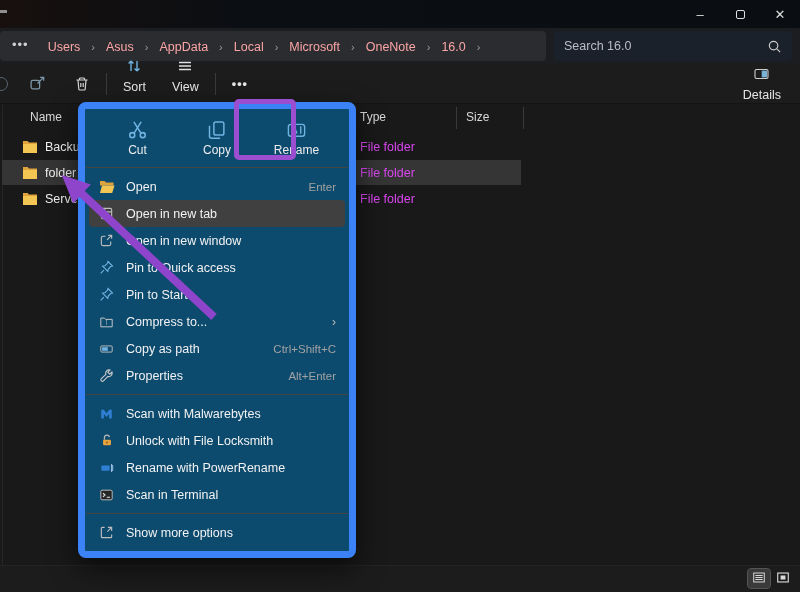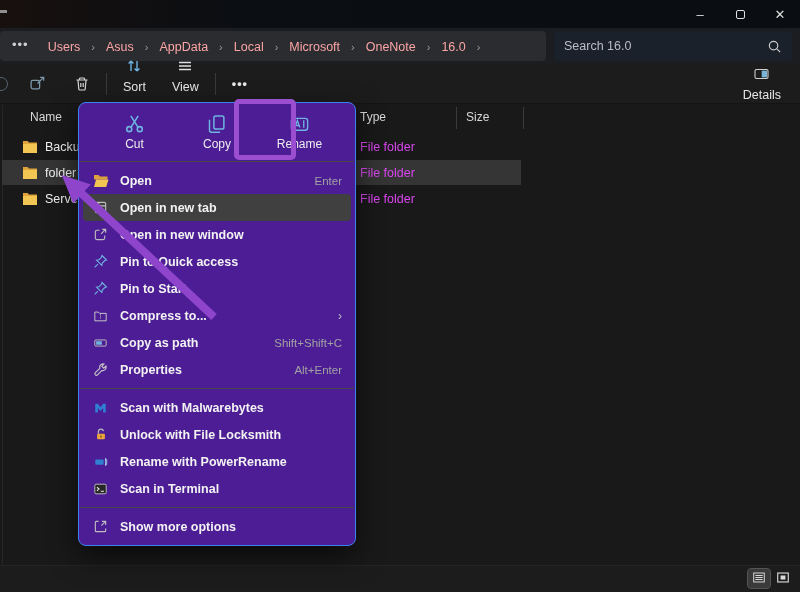--- a/index.html
+++ b/index.html
@@ -53,35 +53,35 @@
   .file-row { position:absolute; left:2px; width:519px; height:25px; cursor:pointer; }
   .file-row.selected { background:#353535; }
   .file-row .name-cell { position:absolute; left:20px; top:0; height:25px; display:flex; align-items:center; gap:7px; }
   .file-row .name-cell svg { display:block; }
   .file-row .fname { font-size:12.5px; color:#f0f0f0; white-space:nowrap; }
   .file-row .ftype { position:absolute; left:358px; top:0; height:25px; display:flex; align-items:center;
     font-size:12.5px; color:#d946ef; }
 
   
   .context-menu { position:absolute; left:78px; top:102px; width:278px;
-    background:#4c1d95; border:1px solid #3b82f6; border-radius:8px;
+    background:#0c4a6e; border:7px solid #3b82f6; border-radius:8px;
     box-shadow:0 10px 28px rgba(0,0,0,.6); z-index:20; padding-bottom:3px; }
   .qa-row { display:flex; justify-content:space-evenly; align-items:center; padding:6px 2px 4px; }
   .qa { display:flex; flex-direction:column; align-items:center; gap:3px; width:58px;
     padding:4px 0 3px; border-radius:4px; cursor:pointer; }
   .qa svg { display:block; }
   .qa-label { font-size:12px; color:#ededed; }
   .menu-divider { height:1px; background:#454545; margin:3px 1px; }
   .menu-list { padding:2px 4px; }
   .menu-item { display:flex; align-items:center; gap:11px; height:27px; padding:0 9px;
     border-radius:4px; cursor:pointer; }
   .menu-item.hover { background:#404040;text-align:center; }
   .mi-icon { width:17px; display:flex; justify-content:center; }
   .mi-icon svg { display:block; }
-  .mi-label { font-size:12.5px; color:#f2f2f2; white-space:nowrap;font-weight:bold; }
+  .mi-label { font-size:12.5px; color:#f2f2f2; white-space:nowrap; }
   .mi-shortcut { margin-left:auto; font-size:11.5px; color:#a2a2a2; white-space:nowrap; }
   .mi-sub { margin-left:auto; color:#bdbdbd; font-size:12px; }
 
   
   .statusbar { position:absolute; left:0; right:0; bottom:0; height:27px; background:#1c1c1c;
     border-top:1px solid #242424; }
   .view-toggles { position:absolute; right:6px; bottom:4px; display:flex; gap:2px; }
   .vt-btn { width:22px; height:19px; display:flex; align-items:center; justify-content:center;
     background:transparent; border:none; border-radius:3px; cursor:pointer; }
   .vt-btn.active { background:#3a3a3a; outline:1px solid #555; }
@@ -334,21 +334,21 @@
             <span class="mi-sub">›</span>
           </div>
           <div class="menu-item">
             <span class="mi-icon">
               <svg width="15" height="14" viewBox="0 0 16 16">
                 <rect x="1.5" y="4.5" width="13" height="7" rx="1" fill="none" stroke="#bdbdbd" stroke-width="1.1"></rect>
                 <rect x="3" y="6" width="6.5" height="4" fill="#6fb3e0"></rect>
               </svg>
             </span>
             <span class="mi-label">Copy as path</span>
-            <span class="mi-shortcut">Shift+Shift+C</span>
+            <span class="mi-shortcut">Ctrl+Shift+C</span>
           </div>
           <div class="menu-item">
             <span class="mi-icon">
               <svg width="15" height="15" viewBox="0 0 16 16" fill="none" stroke="#c9c9c9" stroke-width="1.2">
                 <path d="M10.5 2a3.5 3.5 0 0 0-3.2 4.7L2.5 11.4a1.6 1.6 0 1 0 2.3 2.3l4.7-4.7A3.5 3.5 0 0 0 14 5.5c0-.4 0-.8-.2-1.2L11.5 6.6 9.4 4.5l2.3-2.3A3.7 3.7 0 0 0 10.5 2z"></path>
               </svg>
             </span>
             <span class="mi-label">Properties</span>
             <span class="mi-shortcut">Alt+Enter</span>
           </div>

